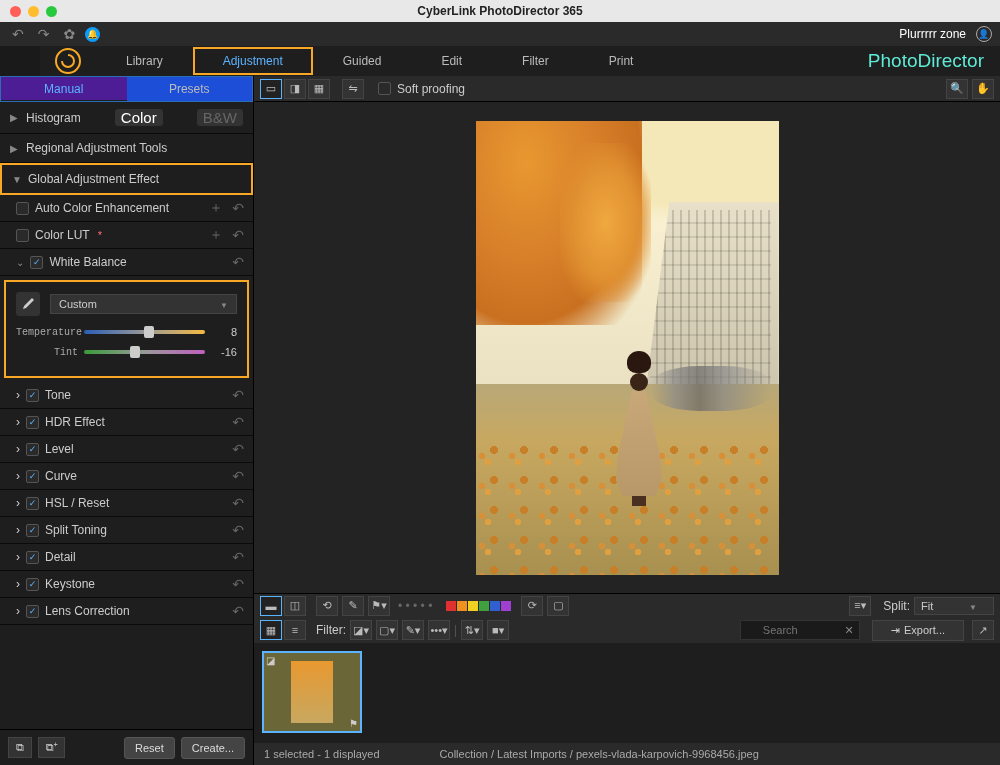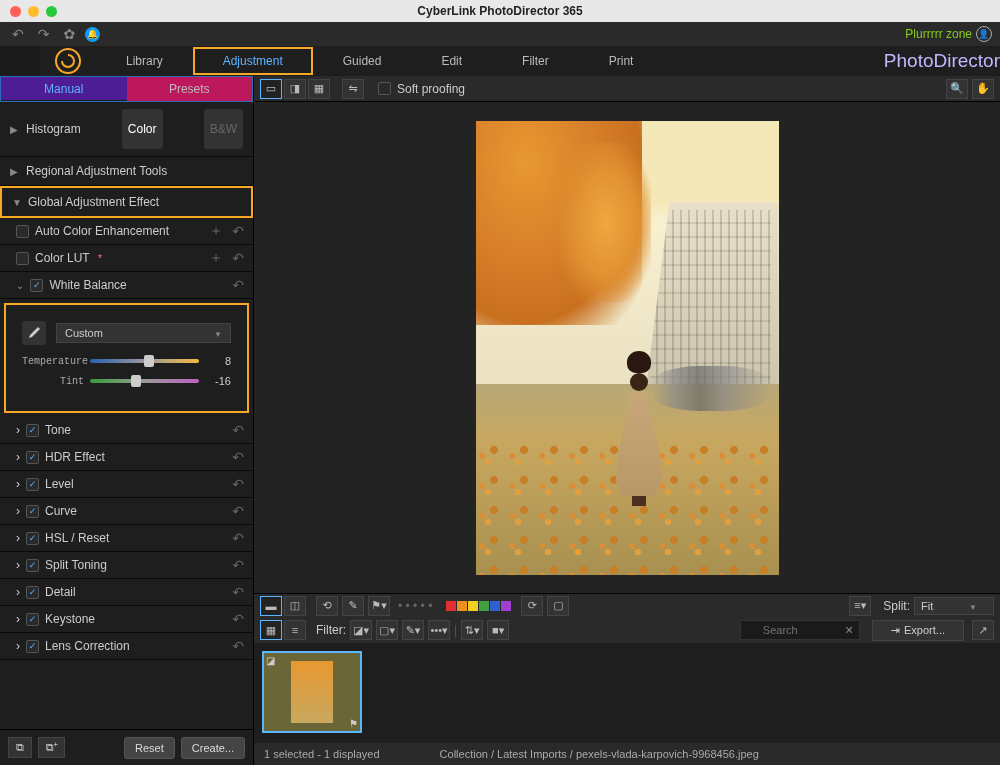--- a/index.html
+++ b/index.html
@@ -9,59 +9,59 @@
 .titlebar { height: 22px; background: #e8e8e8; display: flex; align-items: center; padding: 0 10px; color: #333; position: relative; }
 .traffic { display: flex; gap: 7px; }
 .dot { width: 11px; height: 11px; border-radius: 50%; }
 .dot.red { background: #ff5f56; } .dot.yellow { background: #ffbd2e; } .dot.green { background: #27c93f; }
 .win-title { position: absolute; left: 50%; transform: translateX(-50%); font-weight: 600; font-size: 12px; color: #222; }
 
 
 .toolbar { height: 24px; background: #2a2a2a; display: flex; align-items: center; padding: 0 8px; gap: 6px; }
 .tool-ico { color: #888; font-size: 14px; padding: 2px 4px; cursor: pointer; }
 .notif { width: 15px; height: 15px; border-radius: 50%; background: #0a9dff; display: inline-flex; align-items: center; justify-content: center; font-size: 9px; color: white; }
-.user-area { margin-left: auto; display: flex; align-items: center; gap: 4px; color: #84cc16; }
+.user-area { margin-left: auto; display: flex; align-items: center; gap: 10px; color: #ffffff; }
 .user-ico { width: 16px; height: 16px; border-radius: 50%; border: 1.5px solid #aaa; display: inline-flex; align-items: center; justify-content: center; font-size: 9px; }
 
 
 .main-nav { height: 30px; background: #1e1e1e; display: flex; align-items: center; margin-left: 40px; }
 .logo { width: 56px; display: flex; align-items: center; justify-content: center; }
 .logo-circle { width: 26px; height: 26px; border-radius: 50%; border: 2px solid #f9a825; display: flex; align-items: center; justify-content: center; }
 .nav-tab { padding: 7px 30px; color: #bbb; cursor: pointer; font-size: 12px; }
 .nav-tab.active { color: #5cb3ff; border: 2px solid #f9a825; padding: 5px 28px; }
-.brand { margin-left: auto; font-size: 19px; color: #c4b5fd; font-weight: 300; }
+.brand { margin-left: auto; padding-right: 16px; font-size: 19px; color: #5eead4; font-weight: 300; }
 
 
 .content { display: flex; height: 689px; }
 .sidebar { width: 254px; background: #1e1e1e; display: flex; flex-direction: column; border-right: 1px solid #000; }
 .side-tabs { display: flex; height: 26px; border: 1px solid #2a6fb5; }
-.side-tab { flex: 1; text-align: center; padding: 5px 0; cursor: pointer; background: #be185d; color: #bbb; }
+.side-tab { flex: 1; text-align: center; padding: 5px 0; cursor: pointer; background: #1d4ed8; color: #bbb; }
 .side-tab.active { background: #4c1d95; color: #5cb3ff; border-bottom: 1px solid #1e1e1e; }
 
 .panel-scroll { flex: 1; overflow-y: auto; }
 .panel-scroll::-webkit-scrollbar { width: 10px; }
 .panel-scroll::-webkit-scrollbar-track { background: #1a1a1a; }
 .panel-scroll::-webkit-scrollbar-thumb { background: #444; border-radius: 3px; }
 
 .section-head { padding: 7px 10px; display: flex; align-items: center; gap: 6px; cursor: pointer; border-bottom: 1px solid #0a0a0a; }
 .section-head .tri { color: #888; font-size: 10px; width: 10px; }
 .section-head.highlight { border: 2px solid #f9a825; }
-.pill { margin-left: auto; background: #333; padding: 13px 6px; border-radius: 3px; font-size: 12px; }
+.pill { margin-left: auto; background: #333; padding: 0 6px; border-radius: 3px; font-size: 15px; }
 .pill.active { color: #fff; }
 .pill.muted { color: #666; }
 
 .sub-item { padding: 6px 10px 6px 16px; display: flex; align-items: center; gap: 6px; border-bottom: 1px solid #0a0a0a; position: relative; }
 .checkbox { width: 13px; height: 13px; border: 1px solid #555; border-radius: 2px; display: inline-flex; align-items: center; justify-content: center; font-size: 9px; color: #5cb3ff; background: #2a2a2a; }
 .checkbox.checked::after { content: "✓"; }
 .mini-btn { position: absolute; width: 18px; height: 18px; color: #666; font-size: 14px; display: flex; align-items: center; justify-content: center; cursor: pointer; }
 .plus-btn { right: 28px; }
 .undo-btn { right: 6px; }
 .asterisk { color: #ff6b6b; font-size: 11px; margin-left: 2px; }
 
-.wb-panel { border: 2px solid #f9a825; margin: 4px; padding: 16px; }
+.wb-panel { border: 2px solid #f9a825; margin: 4px; padding: 10px; }
 .wb-row1 { display: flex; align-items: center; gap: 10px; margin-bottom: 10px; }
 .picker { width: 24px; height: 24px; background: #333; border-radius: 3px; display: flex; align-items: center; justify-content: center; }
 .dropdown { flex: 1; background: #333; border: 1px solid #444; padding: 3px 8px; display: flex; justify-content: space-between; align-items: center; font-size: 11px; cursor: pointer; }
 .slider-row { display: flex; align-items: center; gap: 6px; margin-bottom: 8px; }
 .slider-label { width: 62px; text-align: right; font-size: 10px; color: #aaa; font-family: Liberation Mono, monospace; }
 .slider-track { flex: 1; height: 4px; position: relative; border-radius: 2px; }
 .temp-track { background: linear-gradient(to right, #2a5fb5, #999, #f5b942); }
 .tint-track { background: linear-gradient(to right, #3a9b3a, #999, #c060c0); }
 .slider-thumb { position: absolute; top: -4px; width: 10px; height: 12px; background: #ccc; border-radius: 2px; transform: translateX(-50%); }
 .slider-val { width: 26px; text-align: right; font-size: 11px; }

